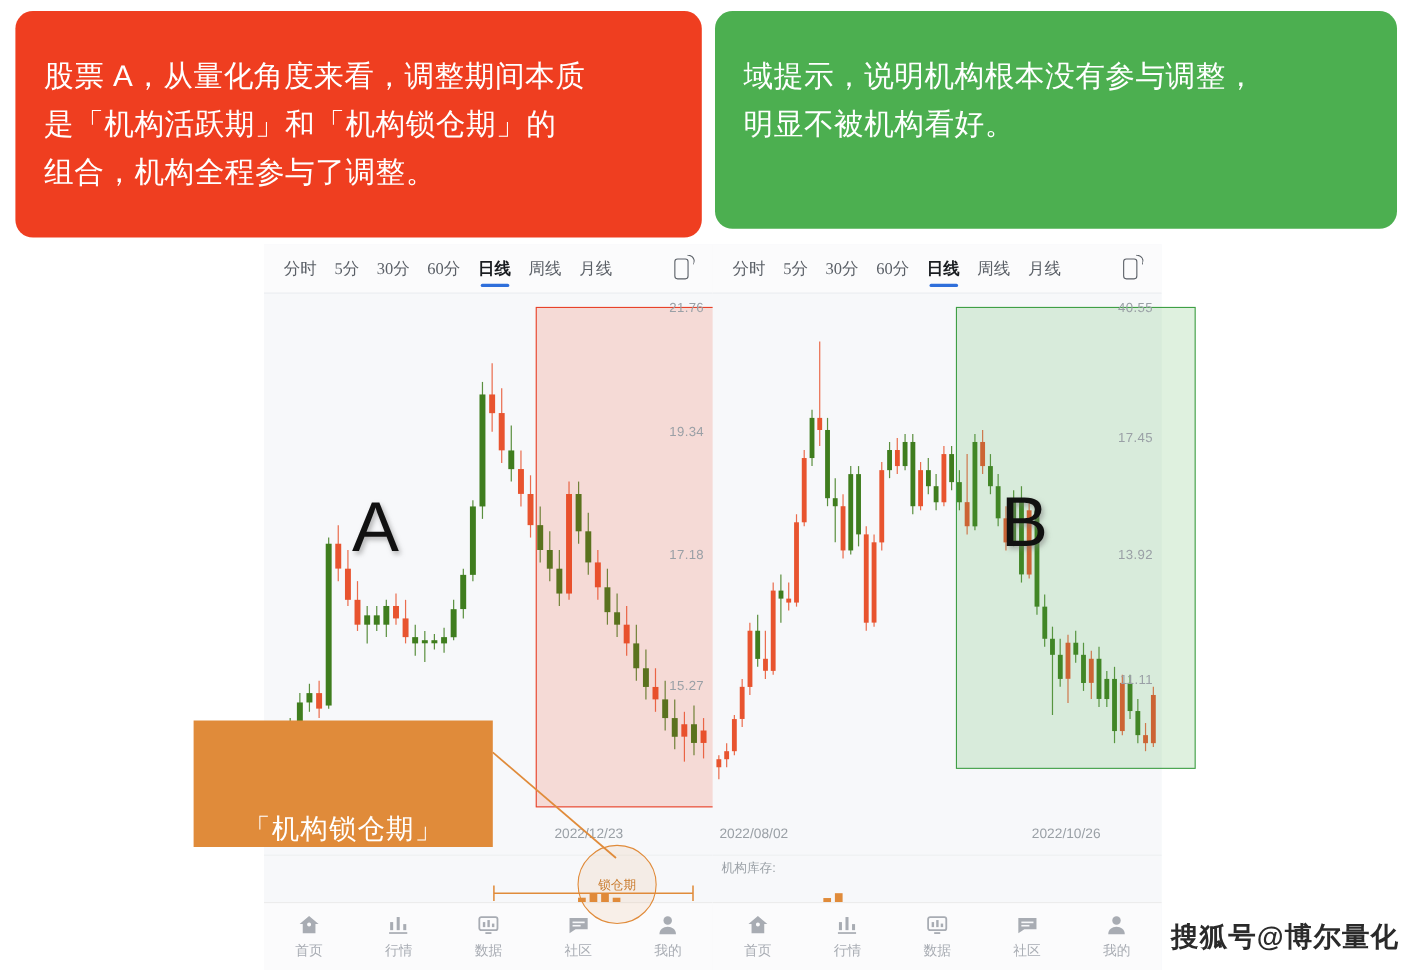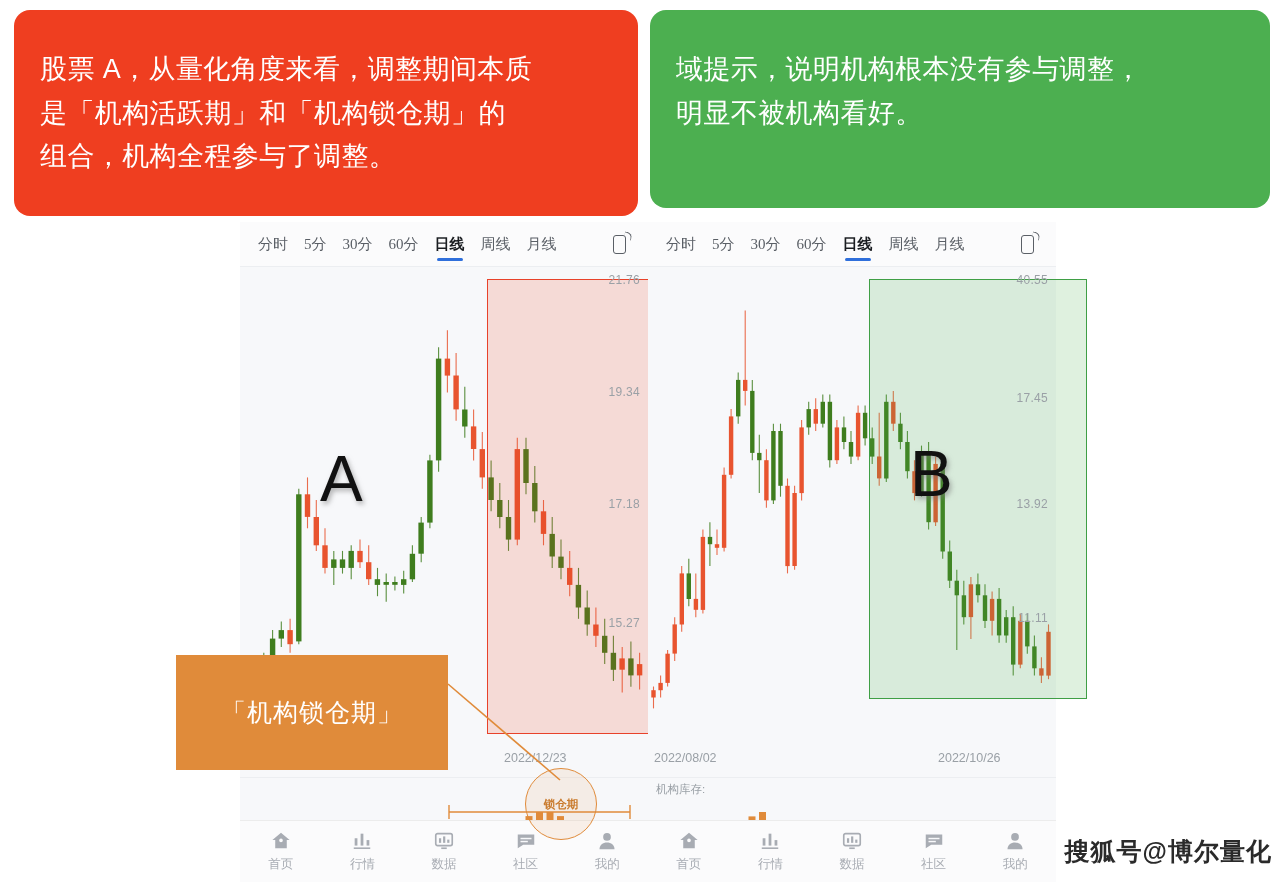--- a/index.html
+++ b/index.html
@@ -137,32 +137,32 @@
   }
   .nav-item .lbl { font-size: 12.5px; color: #a8acb3; }
   .nav-ic { width: 22px; height: 22px; }
 
   
   .callout-orange {
     position: absolute;
     left: 176px; top: 655px;
     width: 272px; height: 115px;
     background: #e08b3a;
-    display: flex; align-items: center; justify-content: center;
+    display: flex; align-items: flex-end; justify-content: center;
     color: #fff; font-size: 25px; letter-spacing: 1px;
   }
   .lock-circle {
     position: absolute;
     left: 525px; top: 768px;
     width: 72px; height: 72px;
     border-radius: 50%;
     border: 1.4px solid #e08b3a;
     background: rgba(224,139,58,0.10);
     display: flex; align-items: center; justify-content: center;
-    color: #c97a2c; font-size: 11.5px; font-weight: bold;
+    color: #c97a2c; font-size: 11.5px;
   }
   .leader-svg { position: absolute; left: 0; top: 0; pointer-events: none; }
 
   .watermark {
     position: absolute;
     right: 8px; bottom: 14px;
     font-size: 25px;
     color: #2a2a2a;
     font-weight: bold;
     letter-spacing: 1px;

